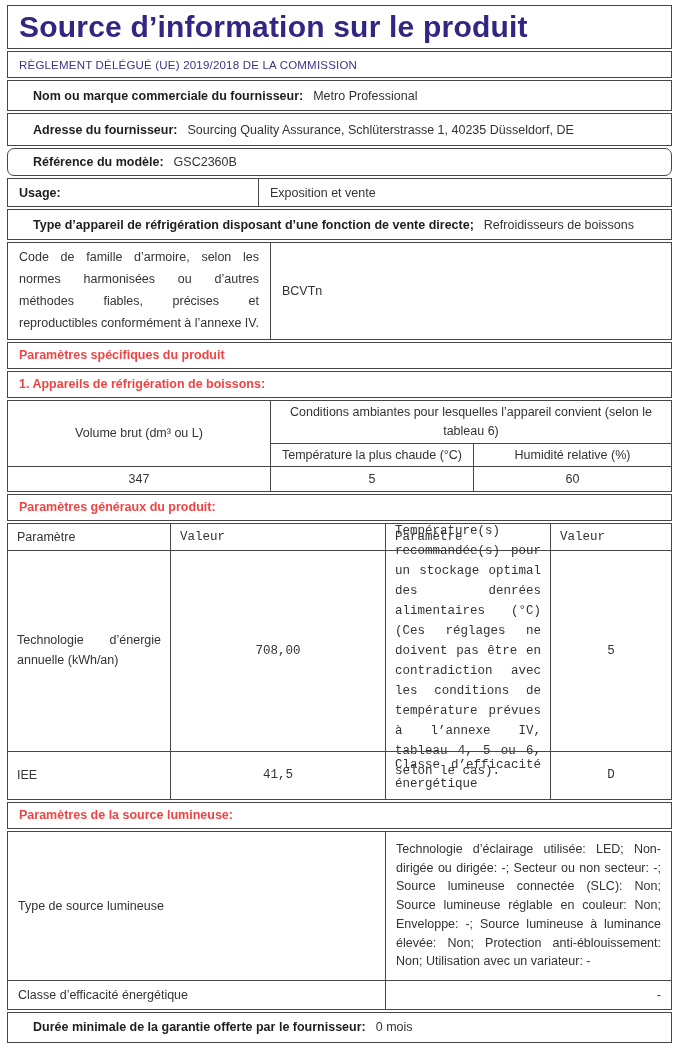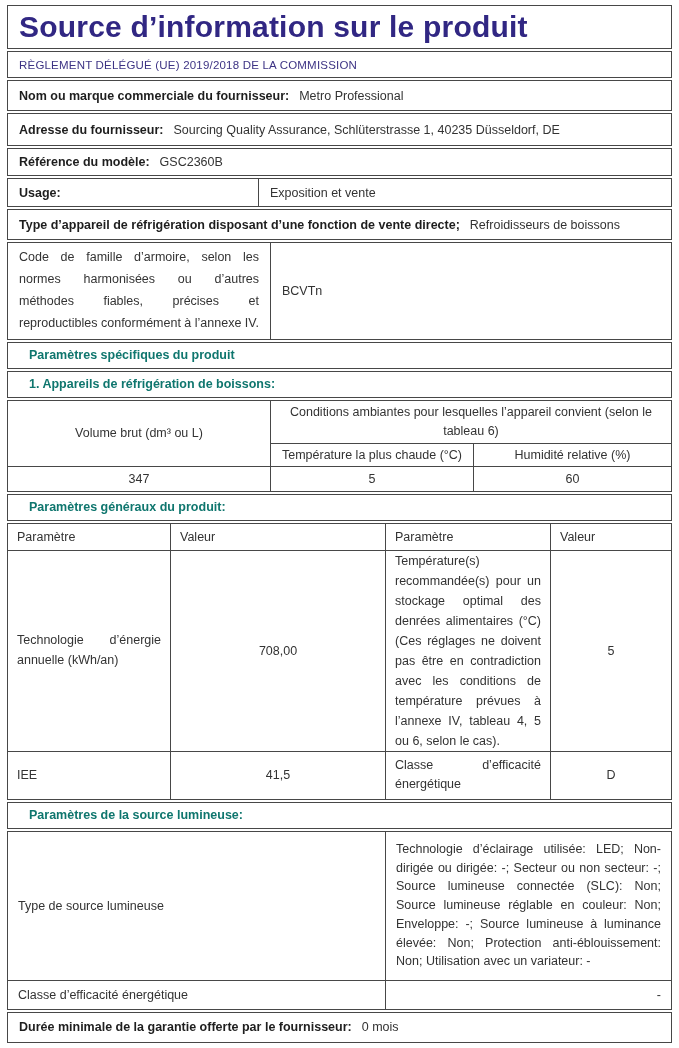--- a/index.html
+++ b/index.html
@@ -7,61 +7,61 @@
   body { font-family: "Liberation Sans", sans-serif; color: #333; }
   .doc { padding: 5px 7px 0 7px; }
   .box { border: 1.5px solid #474747; margin-bottom: 2px; background: #fff; }
 
   .title-box { min-height: 44px; padding: 3px 11px 5px 11px; display: flex; align-items: center; }
   h1 { font-size: 30px; font-weight: bold; color: #312783; letter-spacing: 0.2px; line-height: 1.1; }
 
   .subtitle-box { min-height: 27px; padding: 4px 11px; display: flex; align-items: center;
                   font-size: 11.5px; color: #3d3384; font-weight: 500; letter-spacing: 0.2px; }
 
-  .kv-row { padding: 4px 11px; font-size: 12.5px; display: flex; align-items: center; }
+  .kv-row { padding: 4px 25px; font-size: 12.5px; display: flex; align-items: center; }
   .lbl { font-weight: bold; color: #1e1e1e; }
   .val { margin-left: 10px; color: #333; }
 
   .h-nom { min-height: 31px; }
   .h-adresse { min-height: 33px; }
-  .h-reference { min-height: 28px; }
+  .h-reference { min-height: 28px; border-radius: 7px; }
   .h-type { min-height: 31px; }
   .h-duree { min-height: 31px; }
 
   .split-row { display: flex; font-size: 12.5px; }
   .split-row .cell { padding: 4px 11px; display: flex; align-items: center; }
   .split-row .cell + .cell { border-left: 1.5px solid #474747; }
   .usage-row { min-height: 29px; }
   .usage-row .c1 { width: 250px; flex: none; }
   .famille-row { min-height: 97px; }
   .famille-row .c1 { width: 262px; flex: none; }
   .famille-row .c2 { flex: 1; }
   .just { text-align: justify; width: 100%; line-height: 1.75; }
 
-  .section-row { min-height: 27px; padding: 4px 21px; display: flex; align-items: center;
-                 font-size: 12.5px; font-weight: bold; color: #0f766e; }
+  .section-row { min-height: 27px; padding: 4px 11px; display: flex; align-items: center;
+                 font-size: 12.5px; font-weight: bold; color: #ef4444; }
 
   
   .vtable { display: grid; grid-template-columns: 262px 203px 1fr;
             grid-template-rows: 42px 23px 25px; font-size: 12.5px; text-align: center; }
   .vtable > div { display: flex; align-items: center; justify-content: center; padding: 1px 8px; }
   .vt-a { grid-row: 1 / 3; grid-column: 1; }
   .vt-b { grid-row: 1; grid-column: 2 / 4; border-left: 1.5px solid #474747; line-height: 1.45; }
   .vt-c { grid-row: 2; grid-column: 2; border-left: 1.5px solid #474747; border-top: 1.5px solid #474747; }
   .vt-d { grid-row: 2; grid-column: 3; border-left: 1.5px solid #474747; border-top: 1.5px solid #474747; }
   .vt-v { grid-row: 3; border-top: 1.5px solid #474747; }
   .vt-v1 { grid-column: 1; }
   .vt-v2 { grid-column: 2; border-left: 1.5px solid #474747; }
   .vt-v3 { grid-column: 3; border-left: 1.5px solid #474747; }
 
   
   .gtable { display: grid; grid-template-columns: 162px 215px 165px 1fr;
             grid-template-rows: 26px 201px 48px; font-size: 12.5px; }
   .gtable > div { display: flex; align-items: center; padding: 2px 9px; }
-  .gtable .bl { border-left: 1.5px solid #474747; }
+  .gtable .bl { border-left: 1.5px solid #474747; font-family: Liberation Mono, monospace; }
   .gtable .bt { border-top: 1.5px solid #474747; }
   .gtable .ctr { justify-content: center; text-align: center; }
   .gtable .jcell span { text-align: justify; width: 100%; line-height: 1.55; }
   .gtable .tall span { line-height: 1.6; }
 
   
   .ltable { display: grid; grid-template-columns: 377px 1fr;
             grid-template-rows: 148px 29px; font-size: 12.5px; }
   .ltable > div { display: flex; align-items: center; padding: 4px 10px; }
   .ltable .bl { border-left: 1.5px solid #474747; justify-content: flex-end; }

